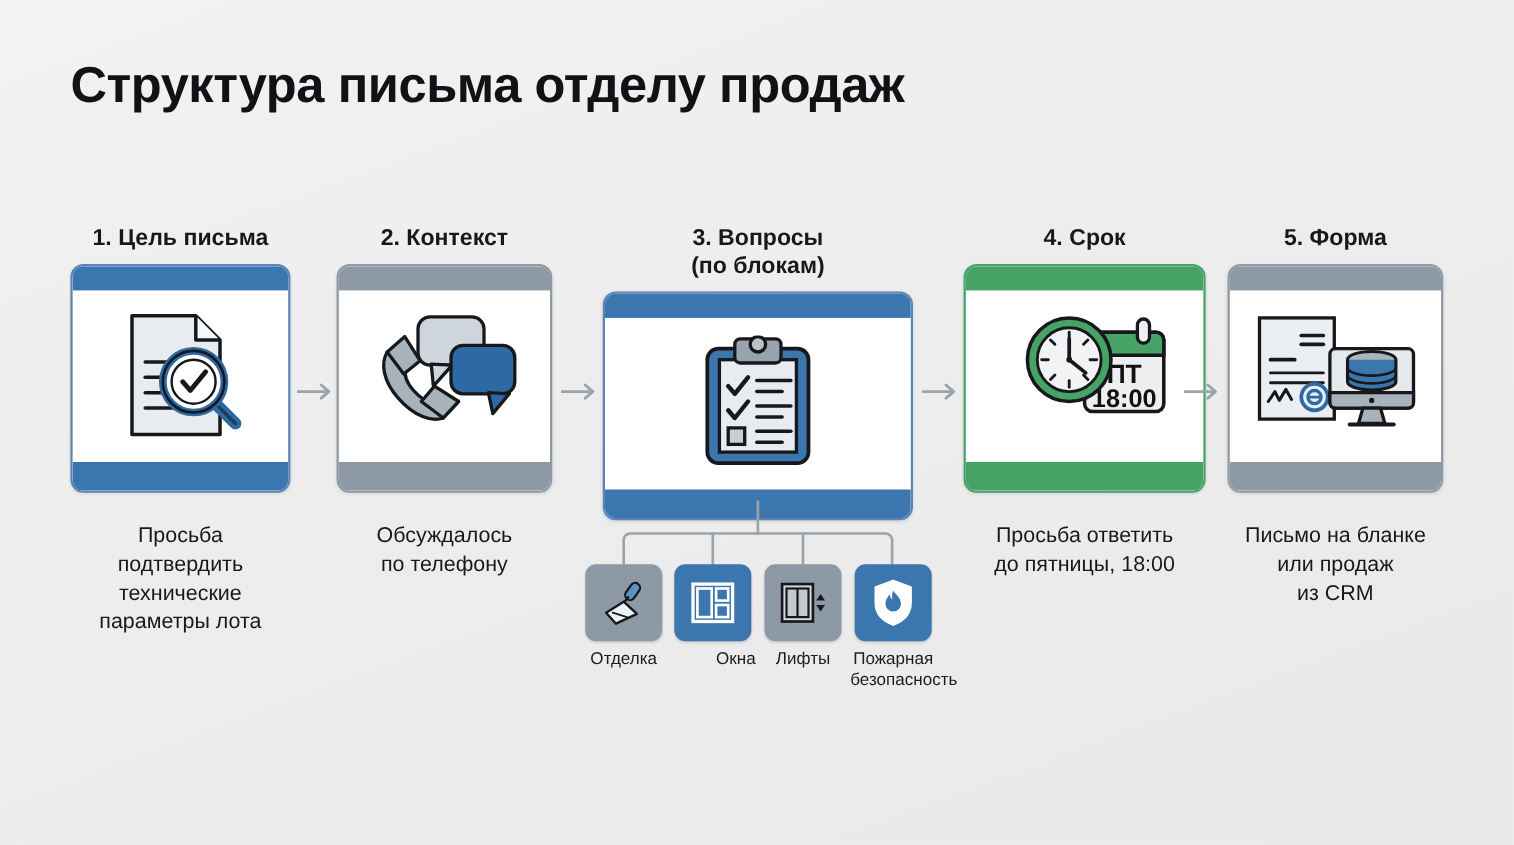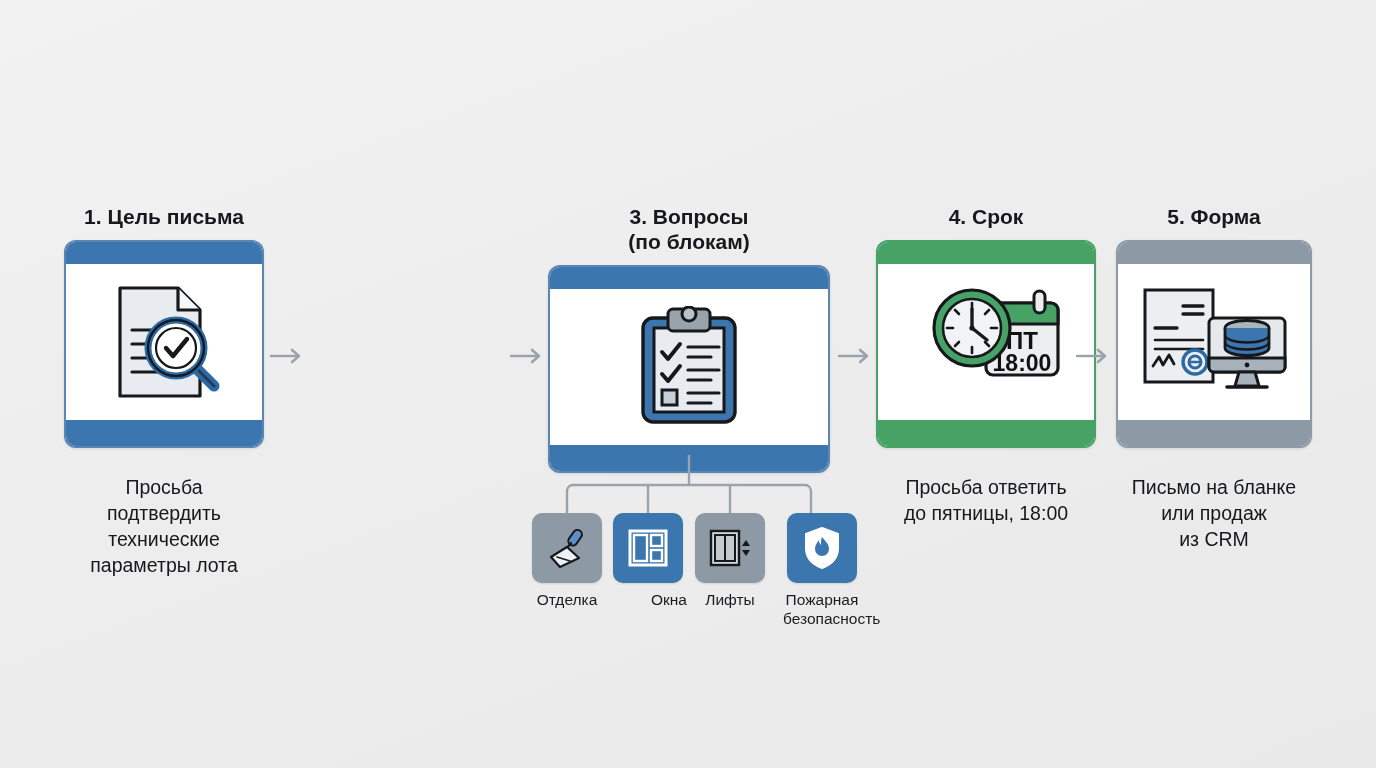--- a/index.html
+++ b/index.html
@@ -69,20 +69,21 @@
   .sub-label {
     margin-top: 8px; font-size: 15.5px; color: #1a1c20; line-height: 1.22;
     white-space: pre-line;
   }
 </style>
 </head>
 <body>
 
 <div id="stage">
 
+  <div class="page-title">Структура письма отделу продаж</div>
 
   <div class="step" style="left:64px; width:200px;">
     <div class="step-head">1. Цель письма</div>
     <div class="card">
       <div class="bar-top"></div>
       <div class="bar-bottom"></div>
       <div class="art">
         <svg width="132" height="128" viewBox="0 0 132 128">
           <path d="M22 10 h58 l22 22 v86 h-80 z" fill="#e8ecf1" stroke="#16181c" stroke-width="3.2" stroke-linejoin="round"></path>
           <path d="M80 10 v22 h22" fill="#f5f7f9" stroke="#16181c" stroke-width="3.2" stroke-linejoin="round"></path>
@@ -100,20 +101,44 @@
           <path d="M68 70 l7 8 l14 -17" fill="none" stroke="#16181c" stroke-width="4.4" stroke-linecap="round" stroke-linejoin="round"></path>
         </svg>
       </div>
     </div>
     <div class="caption">Просьба
 подтвердить
 технические
 параметры лота</div>
   </div>
 
+  <div class="step" style="left:306px; width:196px;">
+    <div class="step-head">2. Контекст</div>
+    <div class="card gray">
+      <div class="bar-top"></div>
+      <div class="bar-bottom"></div>
+      <div class="art">
+        <svg width="140" height="126" viewBox="0 0 140 126">
+          <g>
+            <rect x="46" y="10" width="60" height="44" rx="11" fill="#ced5dc" stroke="#16181c" stroke-width="3"></rect>
+            <path d="M58 53 l2 20 l17 -19 z" fill="#ced5dc" stroke="#16181c" stroke-width="3" stroke-linejoin="round"></path>
+          </g>
+          <g>
+            <rect x="76" y="36" width="58" height="44" rx="11" fill="#2d6aa3" stroke="#16181c" stroke-width="3"></rect>
+            <path d="M110 79 l4 19 l15 -18 z" fill="#2d6aa3" stroke="#16181c" stroke-width="3" stroke-linejoin="round"></path>
+          </g>
+          <path d="M18 42 c-6 10 -4 26 10 42 c14 16 30 22 41 18 l-6 -15 c-7 2 -14 -2 -21 -10 c-7 -8 -9 -15 -7 -21 z" fill="#a8b2ba" stroke="#16181c" stroke-width="3" stroke-linejoin="round"></path>
+          <path d="M18 42 l16 -14 l14 22 l-15 12 z" fill="#a8b2ba" stroke="#16181c" stroke-width="3" stroke-linejoin="round"></path>
+          <path d="M69 102 l14 -15 l-22 -14 l-12 14 z" fill="#a8b2ba" stroke="#16181c" stroke-width="3" stroke-linejoin="round"></path>
+        </svg>
+      </div>
+    </div>
+    <div class="caption">Обсуждалось
+по телефону</div>
+  </div>
 
   <div class="step" style="left:548px; width:282px;">
     <div class="step-head">3. Вопросы
 (по блокам)</div>
     <div class="card">
       <div class="bar-top"></div>
       <div class="bar-bottom"></div>
       <div class="art">
         <svg width="108" height="122" viewBox="0 0 108 122">
           <rect x="8" y="12" width="92" height="104" rx="10" fill="#3b76ae" stroke="#16181c" stroke-width="3.4"></rect>
@@ -277,21 +302,21 @@
           <rect x="4" y="5" width="28" height="34" fill="#d4dade" stroke="#16181c" stroke-width="2.4"></rect>
           <rect x="8" y="9" width="20" height="26" fill="#c2cace" stroke="#16181c" stroke-width="2"></rect>
           <line x1="18" y1="9" x2="18" y2="35" stroke="#16181c" stroke-width="2"></line>
           <path d="M39 14 l4 6 h-8 z" fill="#16181c"></path>
           <path d="M39 30 l-4 -6 h8 z" fill="#16181c"></path>
         </svg>
       </div>
       <div class="sub-label">Лифты</div>
     </div>
 
-    <div class="sub-item" style="left:278px;">
+    <div class="sub-item" style="left:268px;">
       <div class="sub-chip">
         <svg width="44" height="46" viewBox="0 0 44 46">
           <path d="M22 3 l16 6 v14 c0 11 -8 17 -16 20 c-8 -3 -16 -9 -16 -20 v-14 z" fill="#ffffff" stroke="#ffffff" stroke-width="2" stroke-linejoin="round"></path>
           <path d="M22 12 c4 5 7 7 7 12 a7 7 0 0 1 -14 0 c0 -4 2 -6 4 -9 c0 3 1 4 2 5 c0 -4 0 -6 1 -8 z" fill="#3b76ae"></path>
         </svg>
       </div>
       <div class="sub-label">Пожарная
 безопасность</div>
     </div>
   </div>

